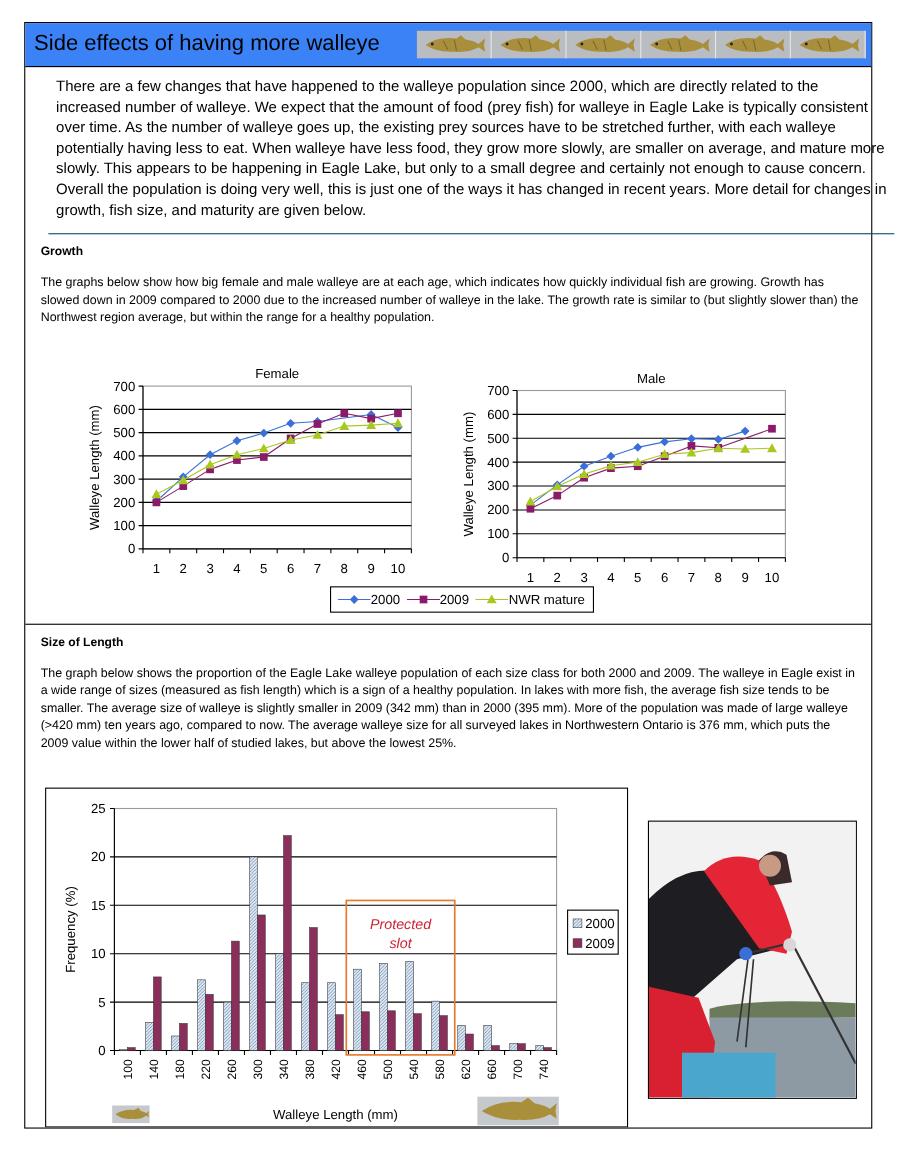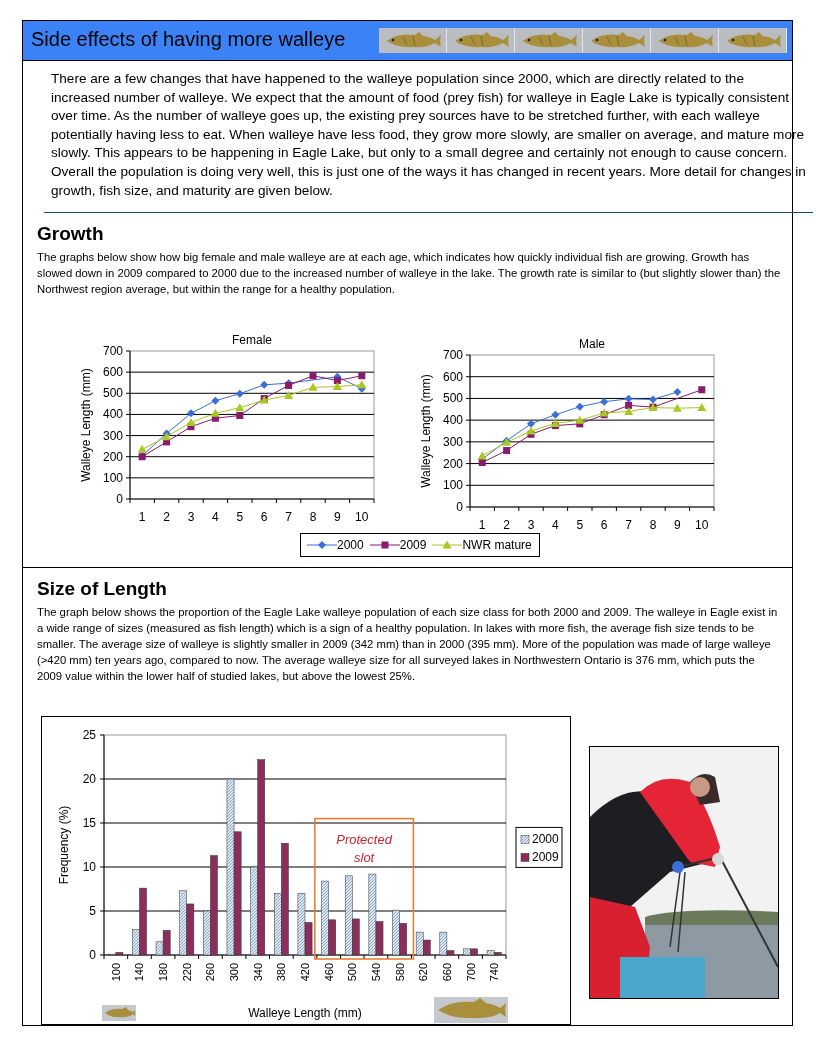--- a/index.html
+++ b/index.html
@@ -6,21 +6,21 @@
   body { width:816px; height:1056px; position:relative; font-family:"Liberation Sans", sans-serif; color:#000; overflow:hidden; }
   .page { position:absolute; left:22px; top:20px; width:771px; height:1006px; border:1px solid #000; box-sizing:border-box; }
   .hdr { position:absolute; left:0; top:0; width:769px; height:39px; background:#3b82f6; border-bottom:1px solid #000;text-decoration:underline; }
   .hdr-title { position:absolute; left:8px; top:7px; font-size:20px; }
   .fish-strip { position:absolute; left:356px; top:7px; width:408px; height:25px; display:flex; background:#b9bcc0; }
   .fish-cell { flex:1; border-right:1px solid #e5e5e5; position:relative; }
   .fish-cell svg { position:absolute; left:4px; top:3px; }
   .intro { position:absolute; left:0; top:40px; width:769px; height:151px; border-bottom:1px solid #0c4a6e;margin-left:21px; }
   .intro p { margin:0; position:absolute; left:7px; top:9px; width:755px; font-size:13.6px; line-height:18.6px; }
   .sec-growth { position:absolute; left:0; top:192px; width:769px; height:354px; border-bottom:1px solid #000; }
-  .sec-title { position:absolute; left:14px; top:10px; font-size:19px; font-weight:bold; }
+  .sec-title { position:absolute; left:14px; top:10px; font-size:11px; font-weight:bold; }
   .sec-text { position:absolute; left:14px; top:36px; width:745px; font-size:11.3px; line-height:16px; margin:0; }
   .sec-size { position:absolute; left:0; top:547px; width:769px; height:457px; }
   svg text { font-family:"Liberation Sans", sans-serif; }
   .legend-box { position:absolute; left:277px; top:320px; width:238px; height:22px; border:1px solid #000; background:#fff; display:flex; align-items:center; font-size:12px; }
   .leg-item { display:flex; align-items:center; margin-left:6px; }
   .bar-frame { position:absolute; left:18px; top:148px; width:528px; height:307px; border:1px solid #000; background:#fff; }
   .photo { position:absolute; left:566px; top:178px; width:188px; height:251px; border:1px solid #000; overflow:hidden; }
 </style>
 </head>
 <body>

